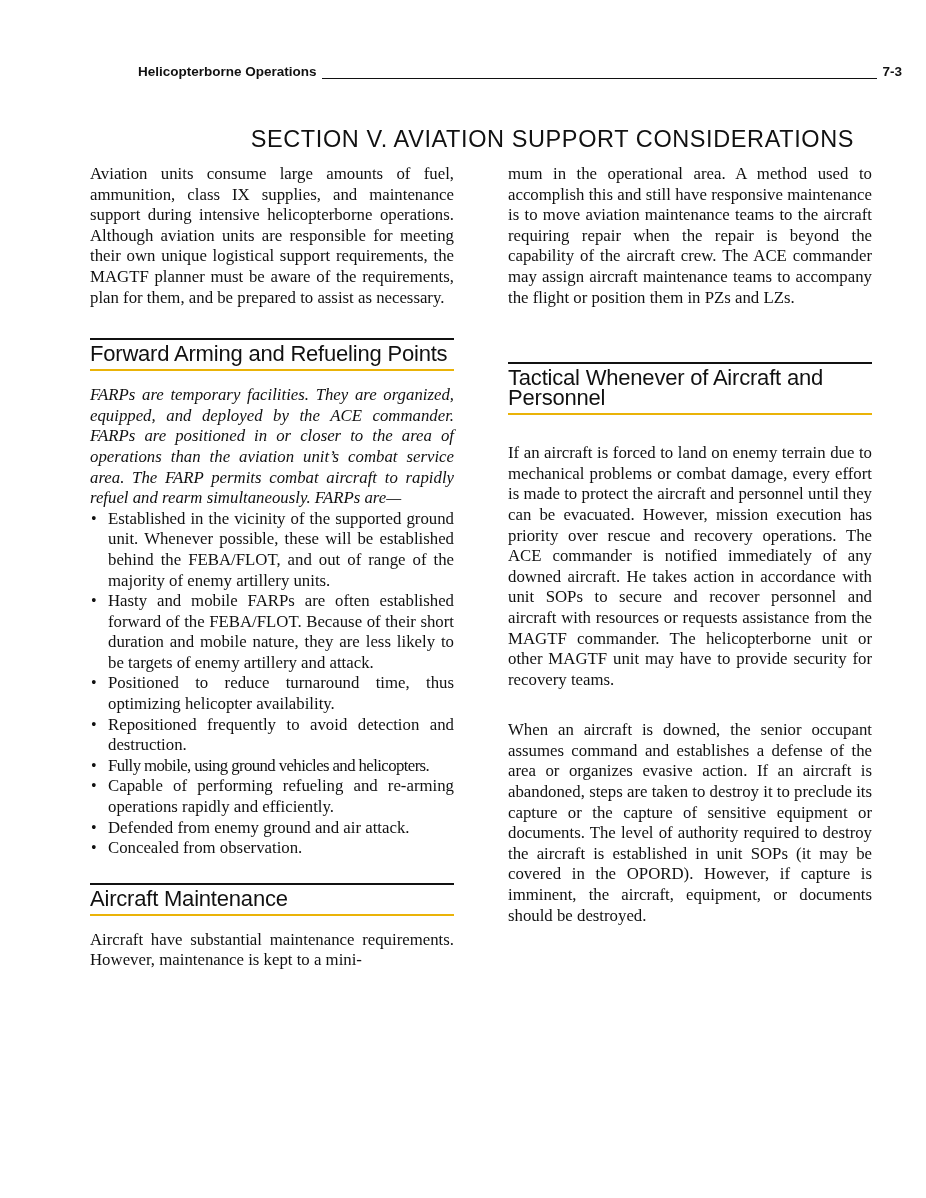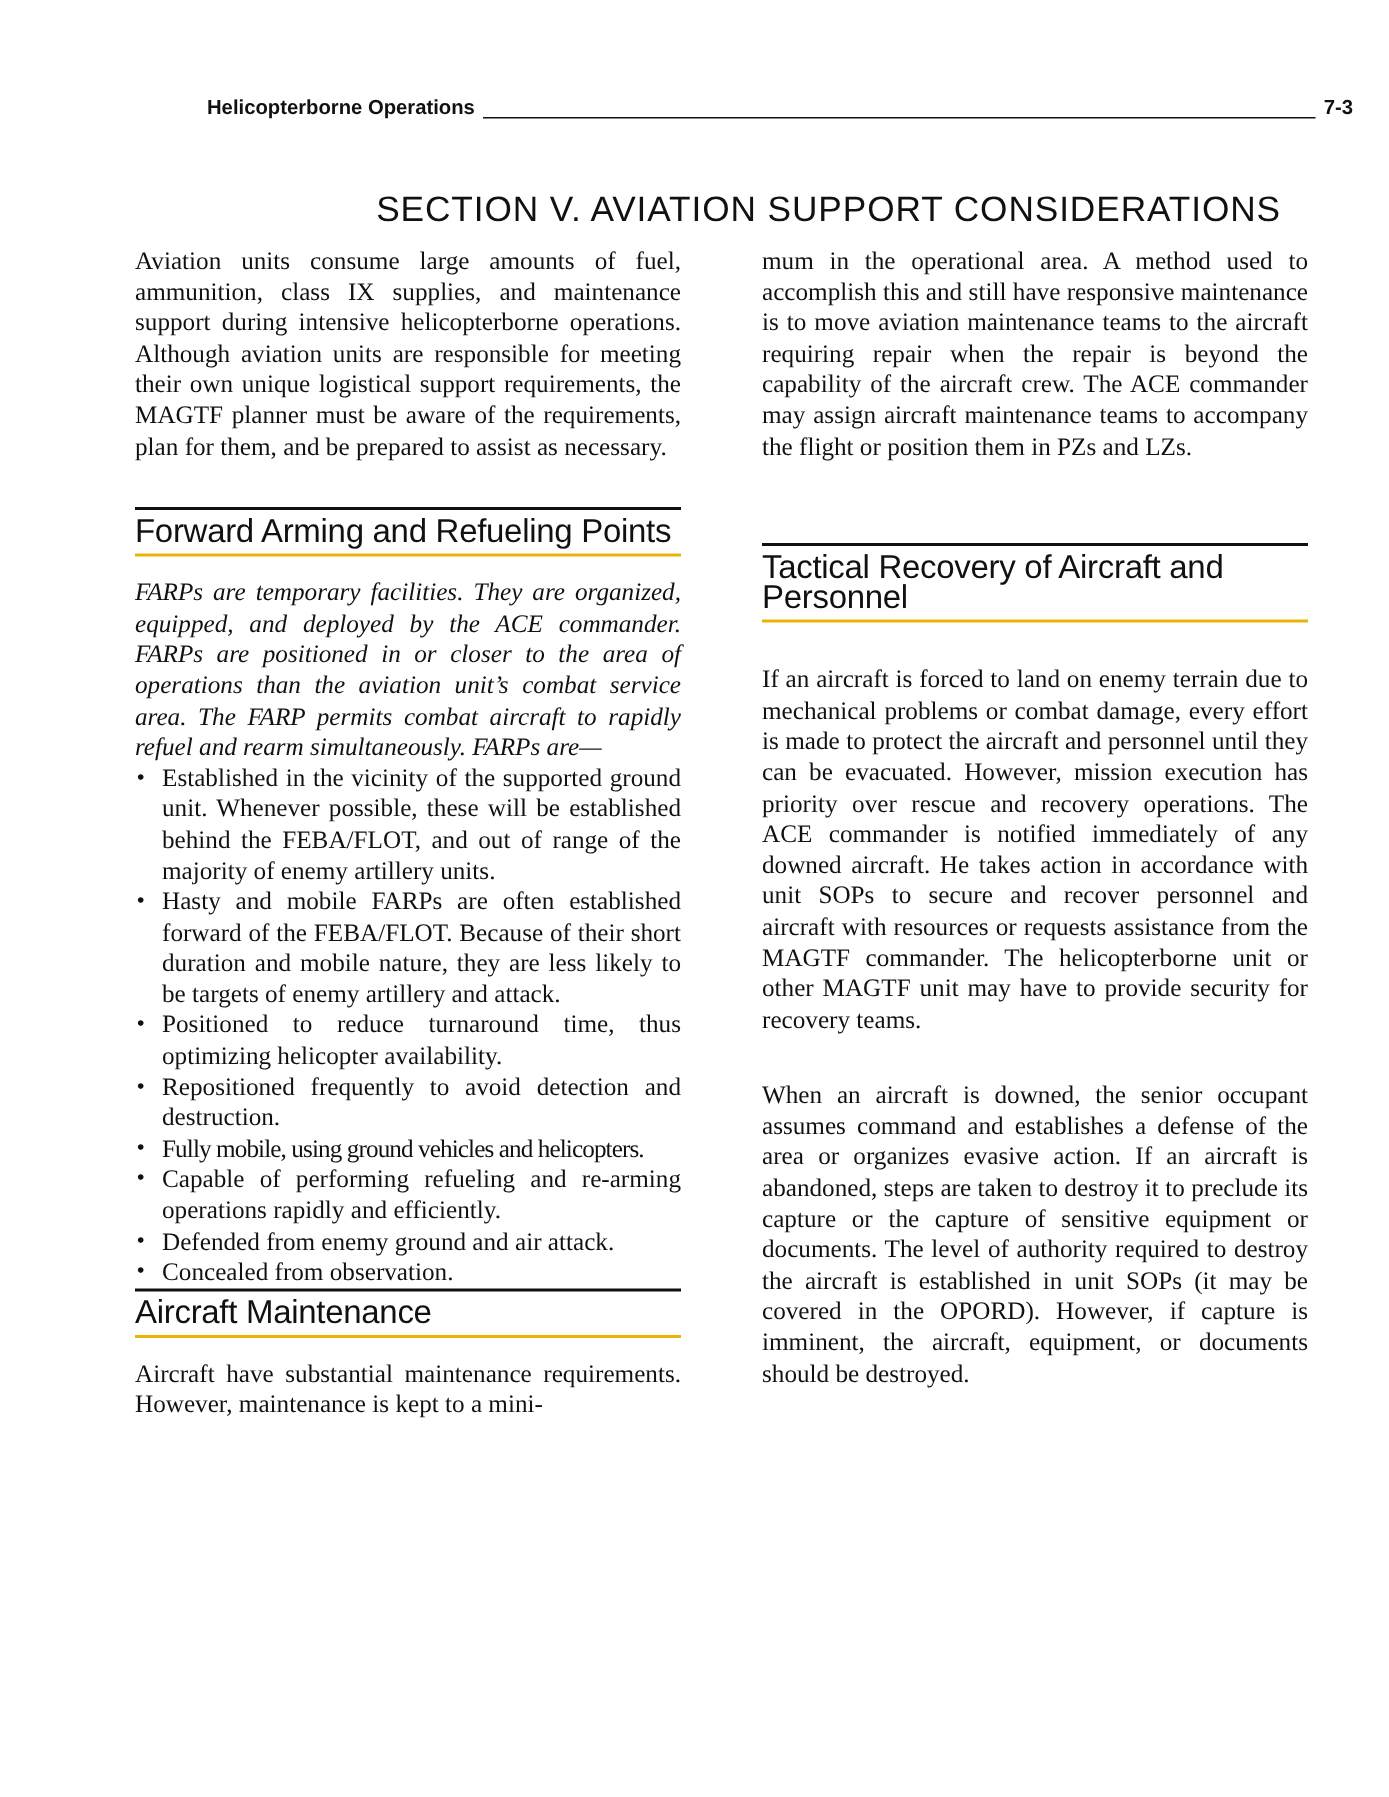--- a/index.html
+++ b/index.html
@@ -57,28 +57,28 @@
       <li><span class="dot">•</span><span>Established in the vicinity of the supported ground unit. Whenever possible, these will be established behind the FEBA/FLOT, and out of range of the majority of enemy artillery units.</span></li>
       <li><span class="dot">•</span><span>Hasty and mobile FARPs are often established forward of the FEBA/FLOT. Because of their short duration and mobile nature, they are less likely to be targets of enemy artillery and attack.</span></li>
       <li><span class="dot">•</span><span>Positioned to reduce turnaround time, thus optimizing helicopter availability.</span></li>
       <li><span class="dot">•</span><span>Repositioned frequently to avoid detection and destruction.</span></li>
       <li><span class="dot">•</span><span style="letter-spacing:-0.6px;">Fully mobile, using ground vehicles and helicopters.</span></li>
       <li><span class="dot">•</span><span>Capable of performing refueling and re-arming operations rapidly and efficiently.</span></li>
       <li><span class="dot">•</span><span>Defended from enemy ground and air attack.</span></li>
       <li><span class="dot">•</span><span>Concealed from observation.</span></li>
     </ul>
 
-    <div class="sub-heading" style="">Aircraft Maintenance</div>
+    <div class="sub-heading" style="margin-top:24px;">Aircraft Maintenance</div>
 
     <p class="p" style="margin-top:14px;">Aircraft have substantial maintenance requirements. However, maintenance is kept to a mini-</p>
   </div>
 
   <div class="col col-right">
     <p class="p">mum in the operational area. A method used to accomplish this and still have responsive maintenance is to move aviation maintenance teams to the aircraft requiring repair when the repair is beyond the capability of the aircraft crew. The ACE commander may assign aircraft maintenance teams to accompany the flight or position them in PZs and LZs.</p>
 
-    <div class="sub-heading" style="margin-top:54px;">Tactical Recovery of Aircraft and Personnel</div>
+    <div class="sub-heading" style="margin-top:54px;">Tactical Whenever of Aircraft and Personnel</div>
 
     <p class="p" style="margin-top:28px;">If an aircraft is forced to land on enemy terrain due to mechanical problems or combat damage, every effort is made to protect the aircraft and personnel until they can be evacuated. However, mission execution has priority over rescue and recovery operations. The ACE commander is notified immediately of any downed aircraft. He takes action in accordance with unit SOPs to secure and recover personnel and aircraft with resources or requests assistance from the MAGTF commander. The helicopterborne unit or other MAGTF unit may have to provide security for recovery teams.</p>
 
     <p class="p" style="margin-top:30px;">When an aircraft is downed, the senior occupant assumes command and establishes a defense of the area or organizes evasive action. If an aircraft is abandoned, steps are taken to destroy it to preclude its capture or the capture of sensitive equipment or documents. The level of authority required to destroy the aircraft is established in unit SOPs (it may be covered in the OPORD). However, if capture is imminent, the aircraft, equipment, or documents should be destroyed.</p>
   </div>
 
 </div>
 
 </body></html>

